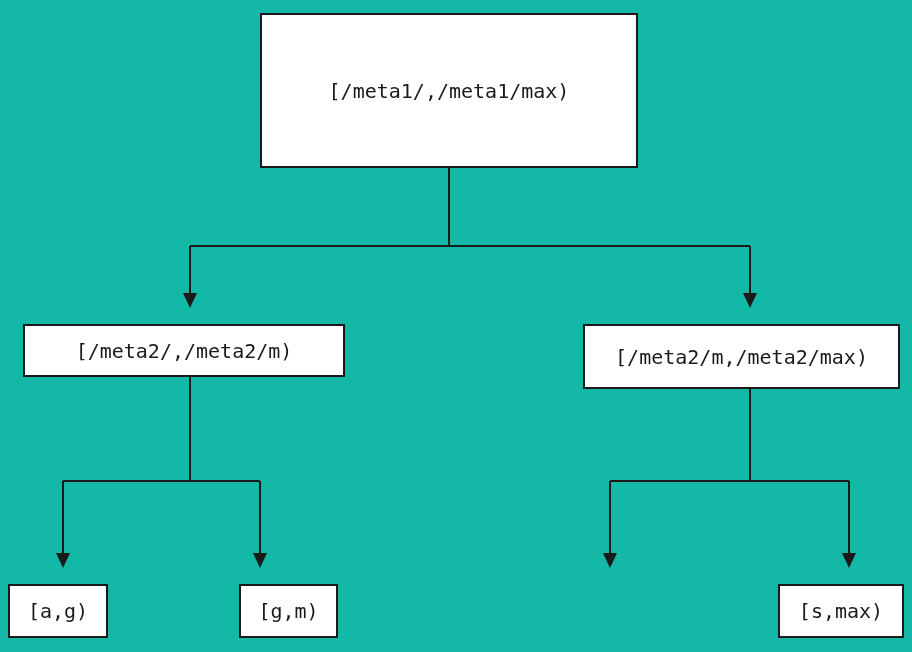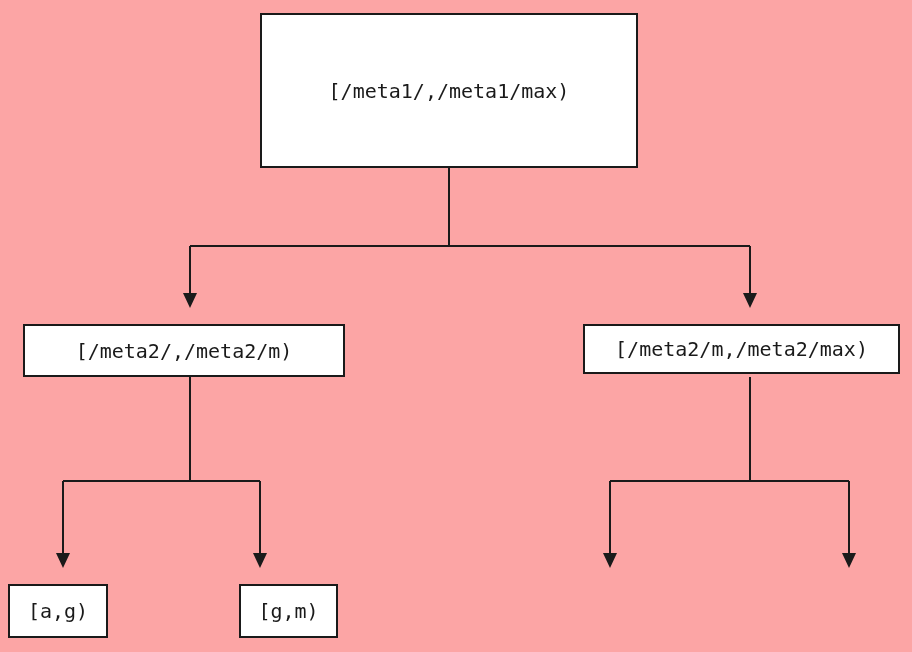--- a/index.html
+++ b/index.html
@@ -4,21 +4,21 @@
 <style>
   html, body {
     margin: 0;
     padding: 0;
     background: #ffffff;
   }
   .canvas {
     position: relative;
     width: 912px;
     height: 652px;
-    background: #fca5a5;
+    background: #14b8a6;
     font-family: "DejaVu Sans Mono", "Liberation Mono", monospace;
     overflow: hidden;
   }
   .connectors {
     position: absolute;
     left: 0;
     top: 0;
     width: 912px;
     height: 652px;
   }
@@ -30,21 +30,21 @@
     display: flex;
     align-items: center;
     justify-content: center;
     font-size: 20px;
     color: #1a1a1a;
     white-space: nowrap;
     letter-spacing: 0;
   }
   .node-root   { left: 260px; top: 13px;  width: 378px; height: 155px; }
   .node-l2a    { left: 23px;  top: 324px; width: 322px; height: 53px; }
-  .node-l2b    { left: 583px; top: 324px; width: 317px; height: 50px; }
+  .node-l2b    { left: 583px; top: 324px; width: 317px; height: 65px; }
   .node-leaf1  { left: 8px;   top: 584px; width: 100px; height: 54px; }
   .node-leaf2  { left: 203px; top: 584px; width: 99px;  height: 54px; margin-left: 36px; }
   .node-leaf3  { left: 553px; top: 584px; width: 101px; height: 54px; }
   .node-leaf4  { left: 778px; top: 584px; width: 126px; height: 54px; }
 </style>
 </head>
 <body>
 
 <div class="canvas">
 
@@ -92,14 +92,17 @@
 
   <div class="node node-leaf1">
     <span>[a,g)</span>
   </div>
 
   <div class="node node-leaf2">
     <span>[g,m)</span>
   </div>
 
 
+  <div class="node node-leaf4">
+    <span>[s,max)</span>
+  </div>
 
 </div>
 
 </body></html>

